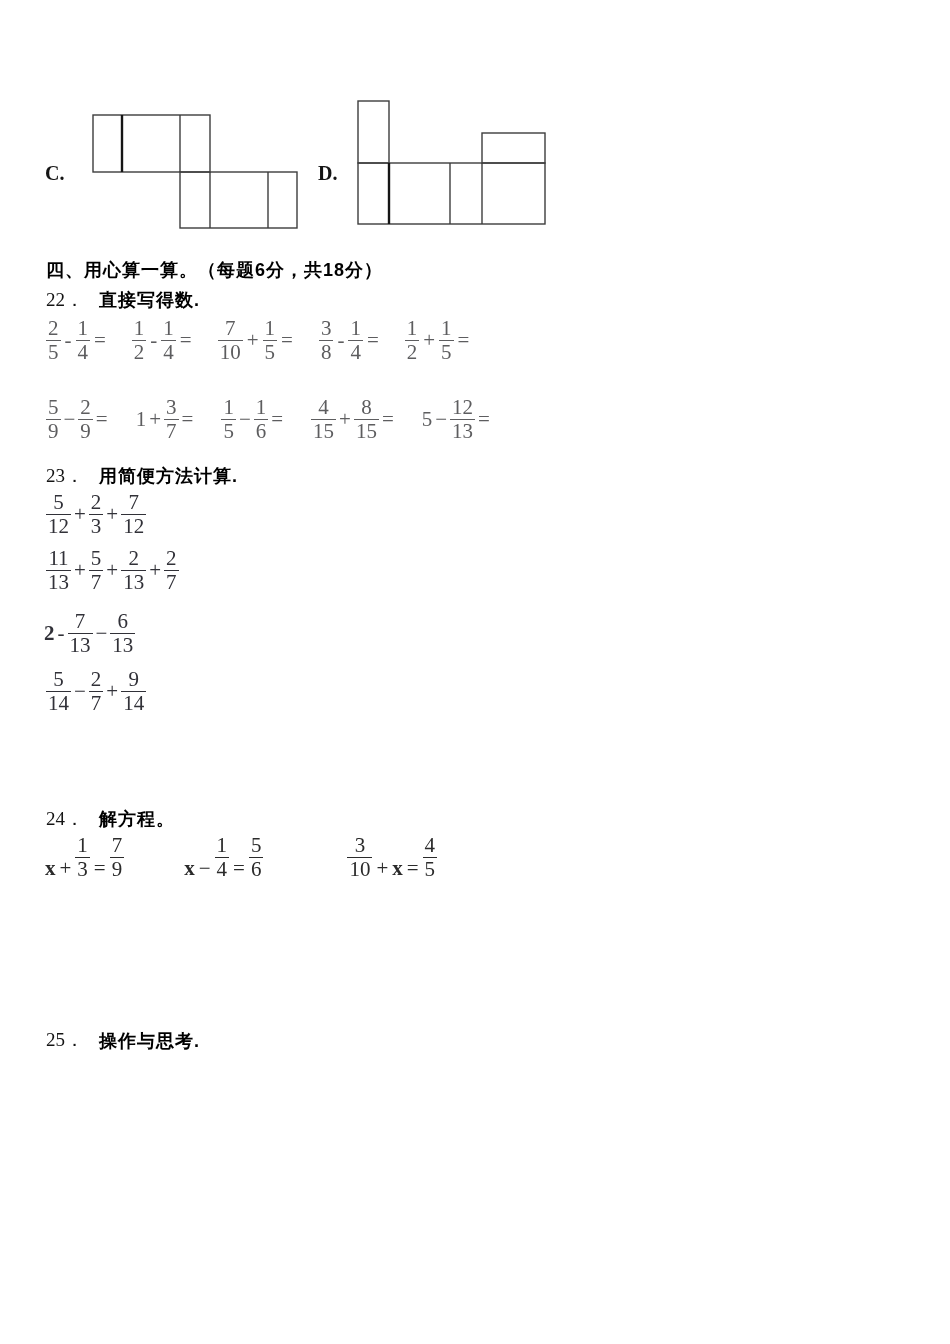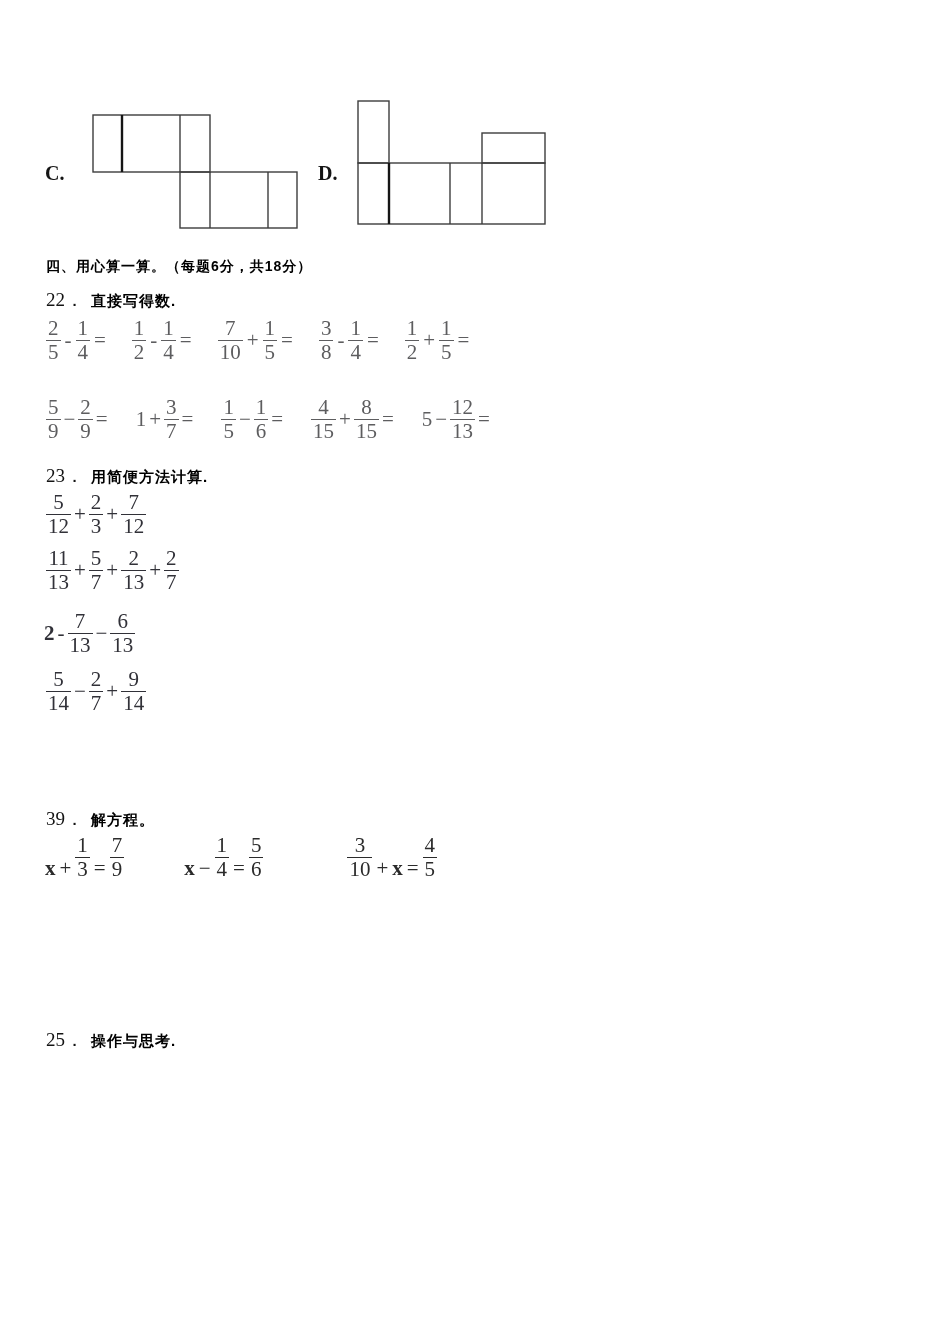--- a/index.html
+++ b/index.html
@@ -1,24 +1,24 @@
 <!DOCTYPE html>
 <html><head>
 <meta charset="utf-8">
 <style>
   html,body{margin:0;padding:0;background:#ffffff;}
   .page{position:relative;width:950px;height:1344px;background:#ffffff;
         font-family:"Liberation Sans",sans-serif;overflow:hidden;}
   .abs{position:absolute;}
   .fig-label{font-family:"Liberation Serif",serif;font-weight:bold;font-size:20px;color:#141414;}
   .net-svg{display:block;}
-  .sec-heading{font-size:14px;font-weight:bold;color:#000;letter-spacing:1px;white-space:nowrap;}
-  .q-label{display:flex;align-items:baseline;gap:7px;white-space:nowrap;}
+  .sec-heading{font-size:18px;font-weight:bold;color:#000;letter-spacing:1px;white-space:nowrap;}
+  .q-label{display:flex;align-items:baseline;gap:15px;white-space:nowrap;}
   .q-num{font-family:"Liberation Serif",serif;font-size:19px;color:#141414;}
-  .q-title{font-size:15px;font-weight:bold;color:#000;letter-spacing:1px;}
+  .q-title{font-size:18px;font-weight:bold;color:#000;letter-spacing:1px;}
   .expr-row{display:flex;align-items:center;}
   .expr{display:flex;align-items:center;column-gap:4px;}
   .expr.tight{column-gap:3px;}
   .eq{display:flex;align-items:flex-end;column-gap:4px;}
   .frac{display:inline-flex;flex-direction:column;align-items:center;
         font-family:"Liberation Serif",serif;font-size:21px;line-height:1.0;}
   .frac .num,.frac .den{padding:0 2px;}
   .frac .bar{align-self:stretch;height:0;border-top:1.6px solid currentColor;margin:1px 0;}
   .op,.int,.bint,.var{font-family:"Liberation Serif",serif;font-size:21px;line-height:1.05;}
   .bint,.var{font-weight:bold;}
@@ -279,21 +279,21 @@
       </span>
       <span class="op">+</span>
       <span class="frac">
         <span class="num">9</span>
         <span class="bar"></span>
         <span class="den">14</span>
       </span>
     </div>
 
   <div class="abs q-label" style="left:46px;top:806px;">
-    <span class="q-num">39．</span>
+    <span class="q-num">24．</span>
     <span class="q-title">解方程。</span>
   </div>
 
   <div class="abs expr-row" style="left:45px;top:835px;column-gap:60px;align-items:flex-end;">
     <div class="eq ink">
         <span class="var">x</span>
         <span class="op">+</span>
         <span class="frac">
           <span class="num">1</span>
           <span class="bar"></span>
@@ -332,18 +332,18 @@
         <span class="op">=</span>
         <span class="frac">
           <span class="num">4</span>
           <span class="bar"></span>
           <span class="den">5</span>
         </span>
       </div>
   </div>
 
 
-  <div class="abs q-label" style="left:46px;top:1027px;">
+  <div class="abs q-label" style="left:46px;top:1027px;align-items:flex-end;">
     <span class="q-num">25．</span>
     <span class="q-title">操作与思考.</span>
   </div>
 
 </div>
 
 </body></html>

